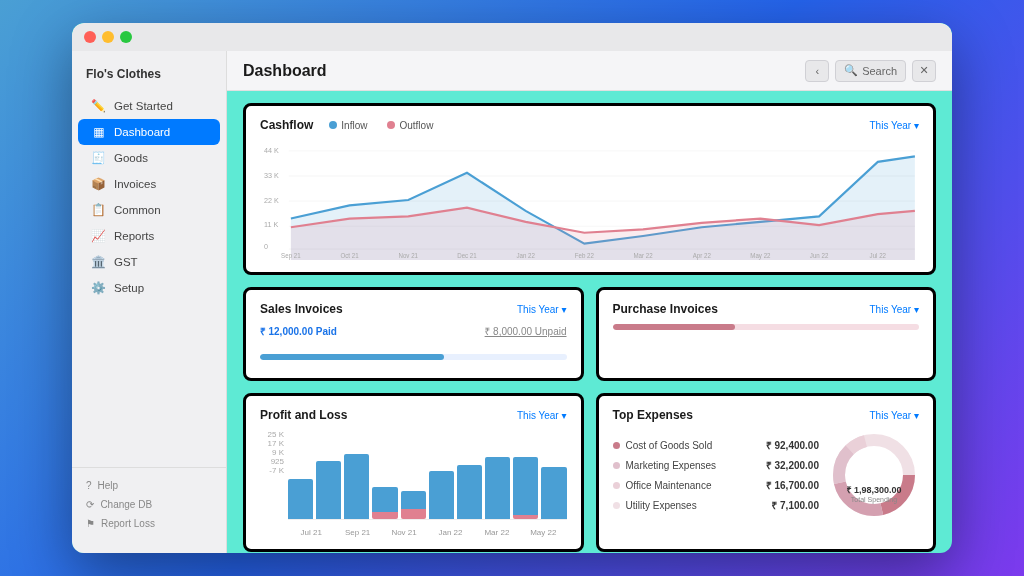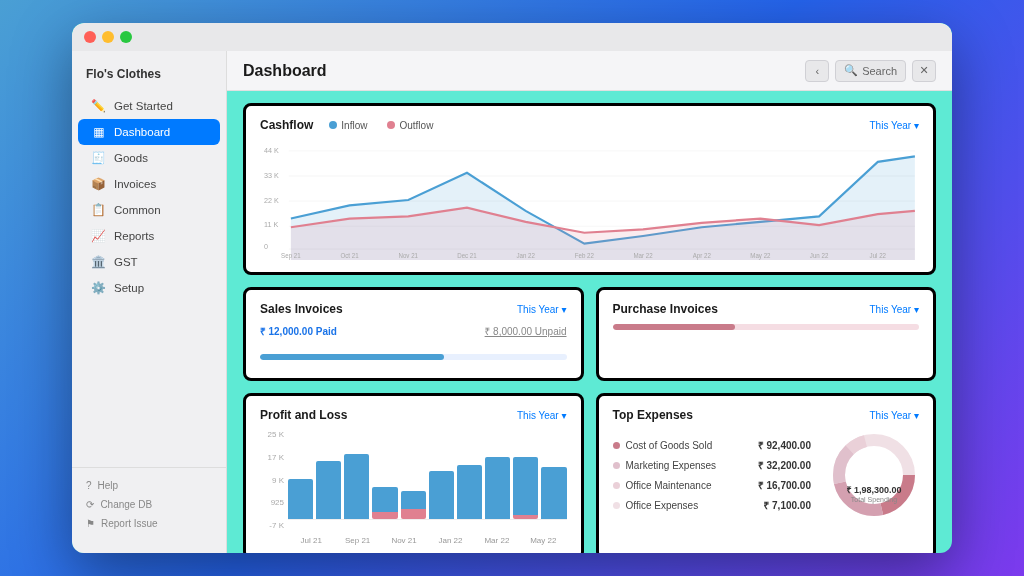--- a/index.html
+++ b/index.html
@@ -95,34 +95,34 @@
     .cashflow-chart { height: 120px; position: relative; }
     .chart-svg { width: 100%; height: 100%; }
     
     .two-col { display: grid; grid-template-columns: 1fr 1fr; gap: 12px; }
     
     .invoice-bar-container { height: 6px; background: #e8f0fe; border-radius: 3px; margin: 6px 0; position: relative; overflow: hidden; }
     .invoice-bar-fill { height: 100%; border-radius: 3px; }
     .invoice-amounts { display: flex; justify-content: space-between; font-size: 10px; color: #555; margin-bottom: 16px; }
     .amount-paid { color: #1a73e8; font-size: 10px; font-weight: 600; }
     .amount-unpaid { color: #888; font-size: 10px; text-decoration: underline; }
-    .pl-labels { display: flex; justify-content: space-around; margin-top: 16px; }
+    .pl-labels { display: flex; justify-content: space-around; margin-top: 8px; }
     .pl-label { font-size: 8px; color: #999; text-align: center; flex: 1; }
-    .pl-yaxis { display: flex; flex-direction: column; justify-content: space-between; font-size: 8px; color: #aaa; width: 28px; height: 100px; text-align: right; padding-right: 4px; }
+    .pl-yaxis { display: flex; flex-direction: column; justify-content: flex-start; font-size: 8px; color: #aaa; width: 28px; height: 100px; text-align: right; padding-right: 4px; }
     .pl-content { flex: 1; }
     
     .expense-row { display: flex; align-items: center; justify-content: space-between; padding: 3px 0; font-size: 10px; color: #444; }
     .expense-dot { width: 7px; height: 7px; border-radius: 50%; margin-right: 6px; flex-shrink: 0; }
     .expense-name { display: flex; align-items: center; flex: 1; }
     .expense-amount { font-weight: 700; color: #333; }
     .donut-container { position: relative; width: 90px; height: 90px; }
     .donut-center { position: absolute; top: 50%; left: 50%; transform: translate(-50%, -50%); text-align: center; }
     .donut-amount { font-size: 9px; font-weight: 700; color: #333; white-space: nowrap; margin-top: 36px; }
     .donut-label { font-size: 7px; color: #888; }
-    .top-exp-inner { display: flex; align-items: center; gap: 18px; }
+    .top-exp-inner { display: flex; align-items: center; gap: 10px; }
   </style>
 </head>
 <body>
 
 <div class="window">
   <div class="titlebar">
     <div class="traffic-btn traffic-red"></div>
     <div class="traffic-btn traffic-yellow"></div>
     <div class="traffic-btn traffic-green"></div>
   </div>
@@ -166,21 +166,21 @@
         <div class="sidebar-footer-item">
           <span>?</span>
           <span>Help</span>
         </div>
         <div class="sidebar-footer-item">
           <span>⟳</span>
           <span>Change DB</span>
         </div>
         <div class="sidebar-footer-item">
           <span>⚑</span>
-          <span>Report Issue</span>
+          <span>Report Loss</span>
         </div>
       </div>
     </div>
 
     <div class="main">
       <div class="main-header">
         <div class="main-title">Dashboard</div>
         <div class="header-actions">
           <div class="nav-btn">‹</div>
           <div class="search-btn">
@@ -360,21 +360,21 @@
                 <div class="expense-row">
                   <div class="expense-name">
                     <div class="expense-dot" style="background:#ead0d8;"></div>
                     <span>Office Maintenance</span>
                   </div>
                   <span class="expense-amount">₹ 16,700.00</span>
                 </div>
                 <div class="expense-row">
                   <div class="expense-name">
                     <div class="expense-dot" style="background:#f0e0e5;"></div>
-                    <span>Office Expenses</span>
+                    <span>Utility Expenses</span>
                   </div>
                   <span class="expense-amount">₹ 7,100.00</span>
                 </div>
               </div>
 
               <div class="donut-container">
                 <svg width="90" height="90" viewBox="0 0 90 90">
                   <circle cx="45" cy="45" r="35" fill="none" stroke="#f0e0e5" stroke-width="12"></circle>
 
                   <circle cx="45" cy="45" r="35" fill="none" stroke="#c97b8a" stroke-width="12" stroke-dasharray="102 220" stroke-dashoffset="55"></circle>

